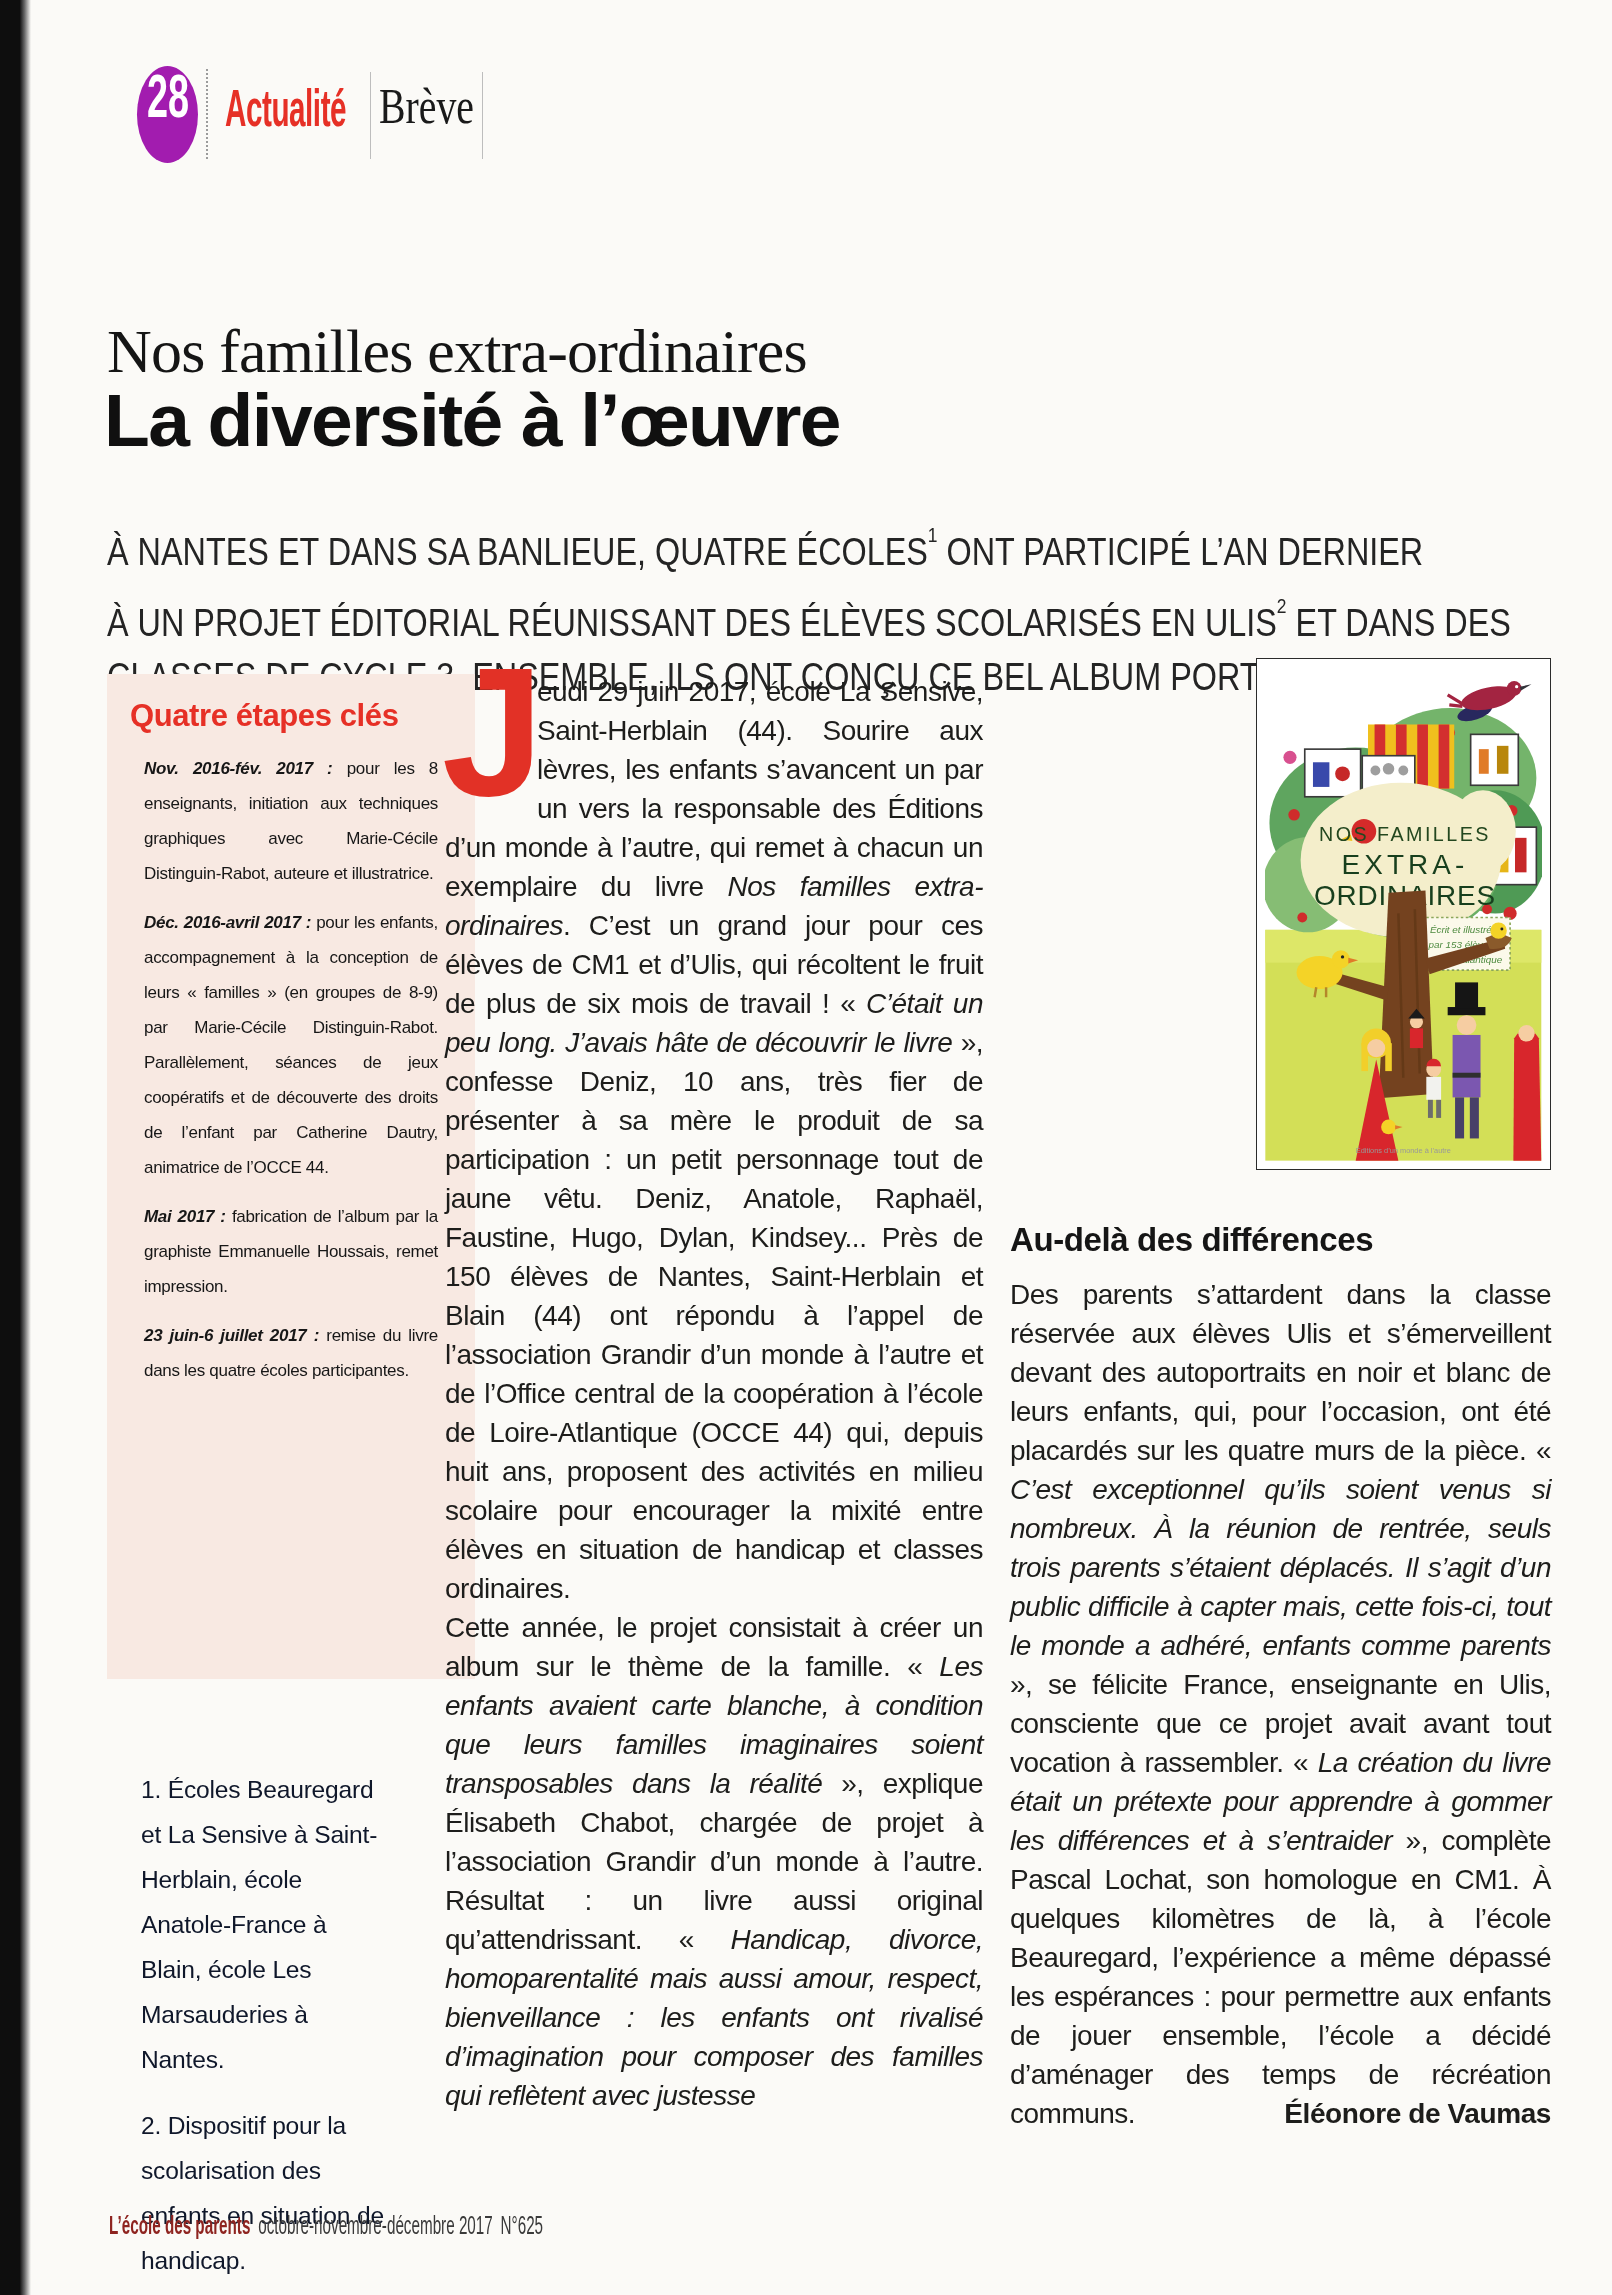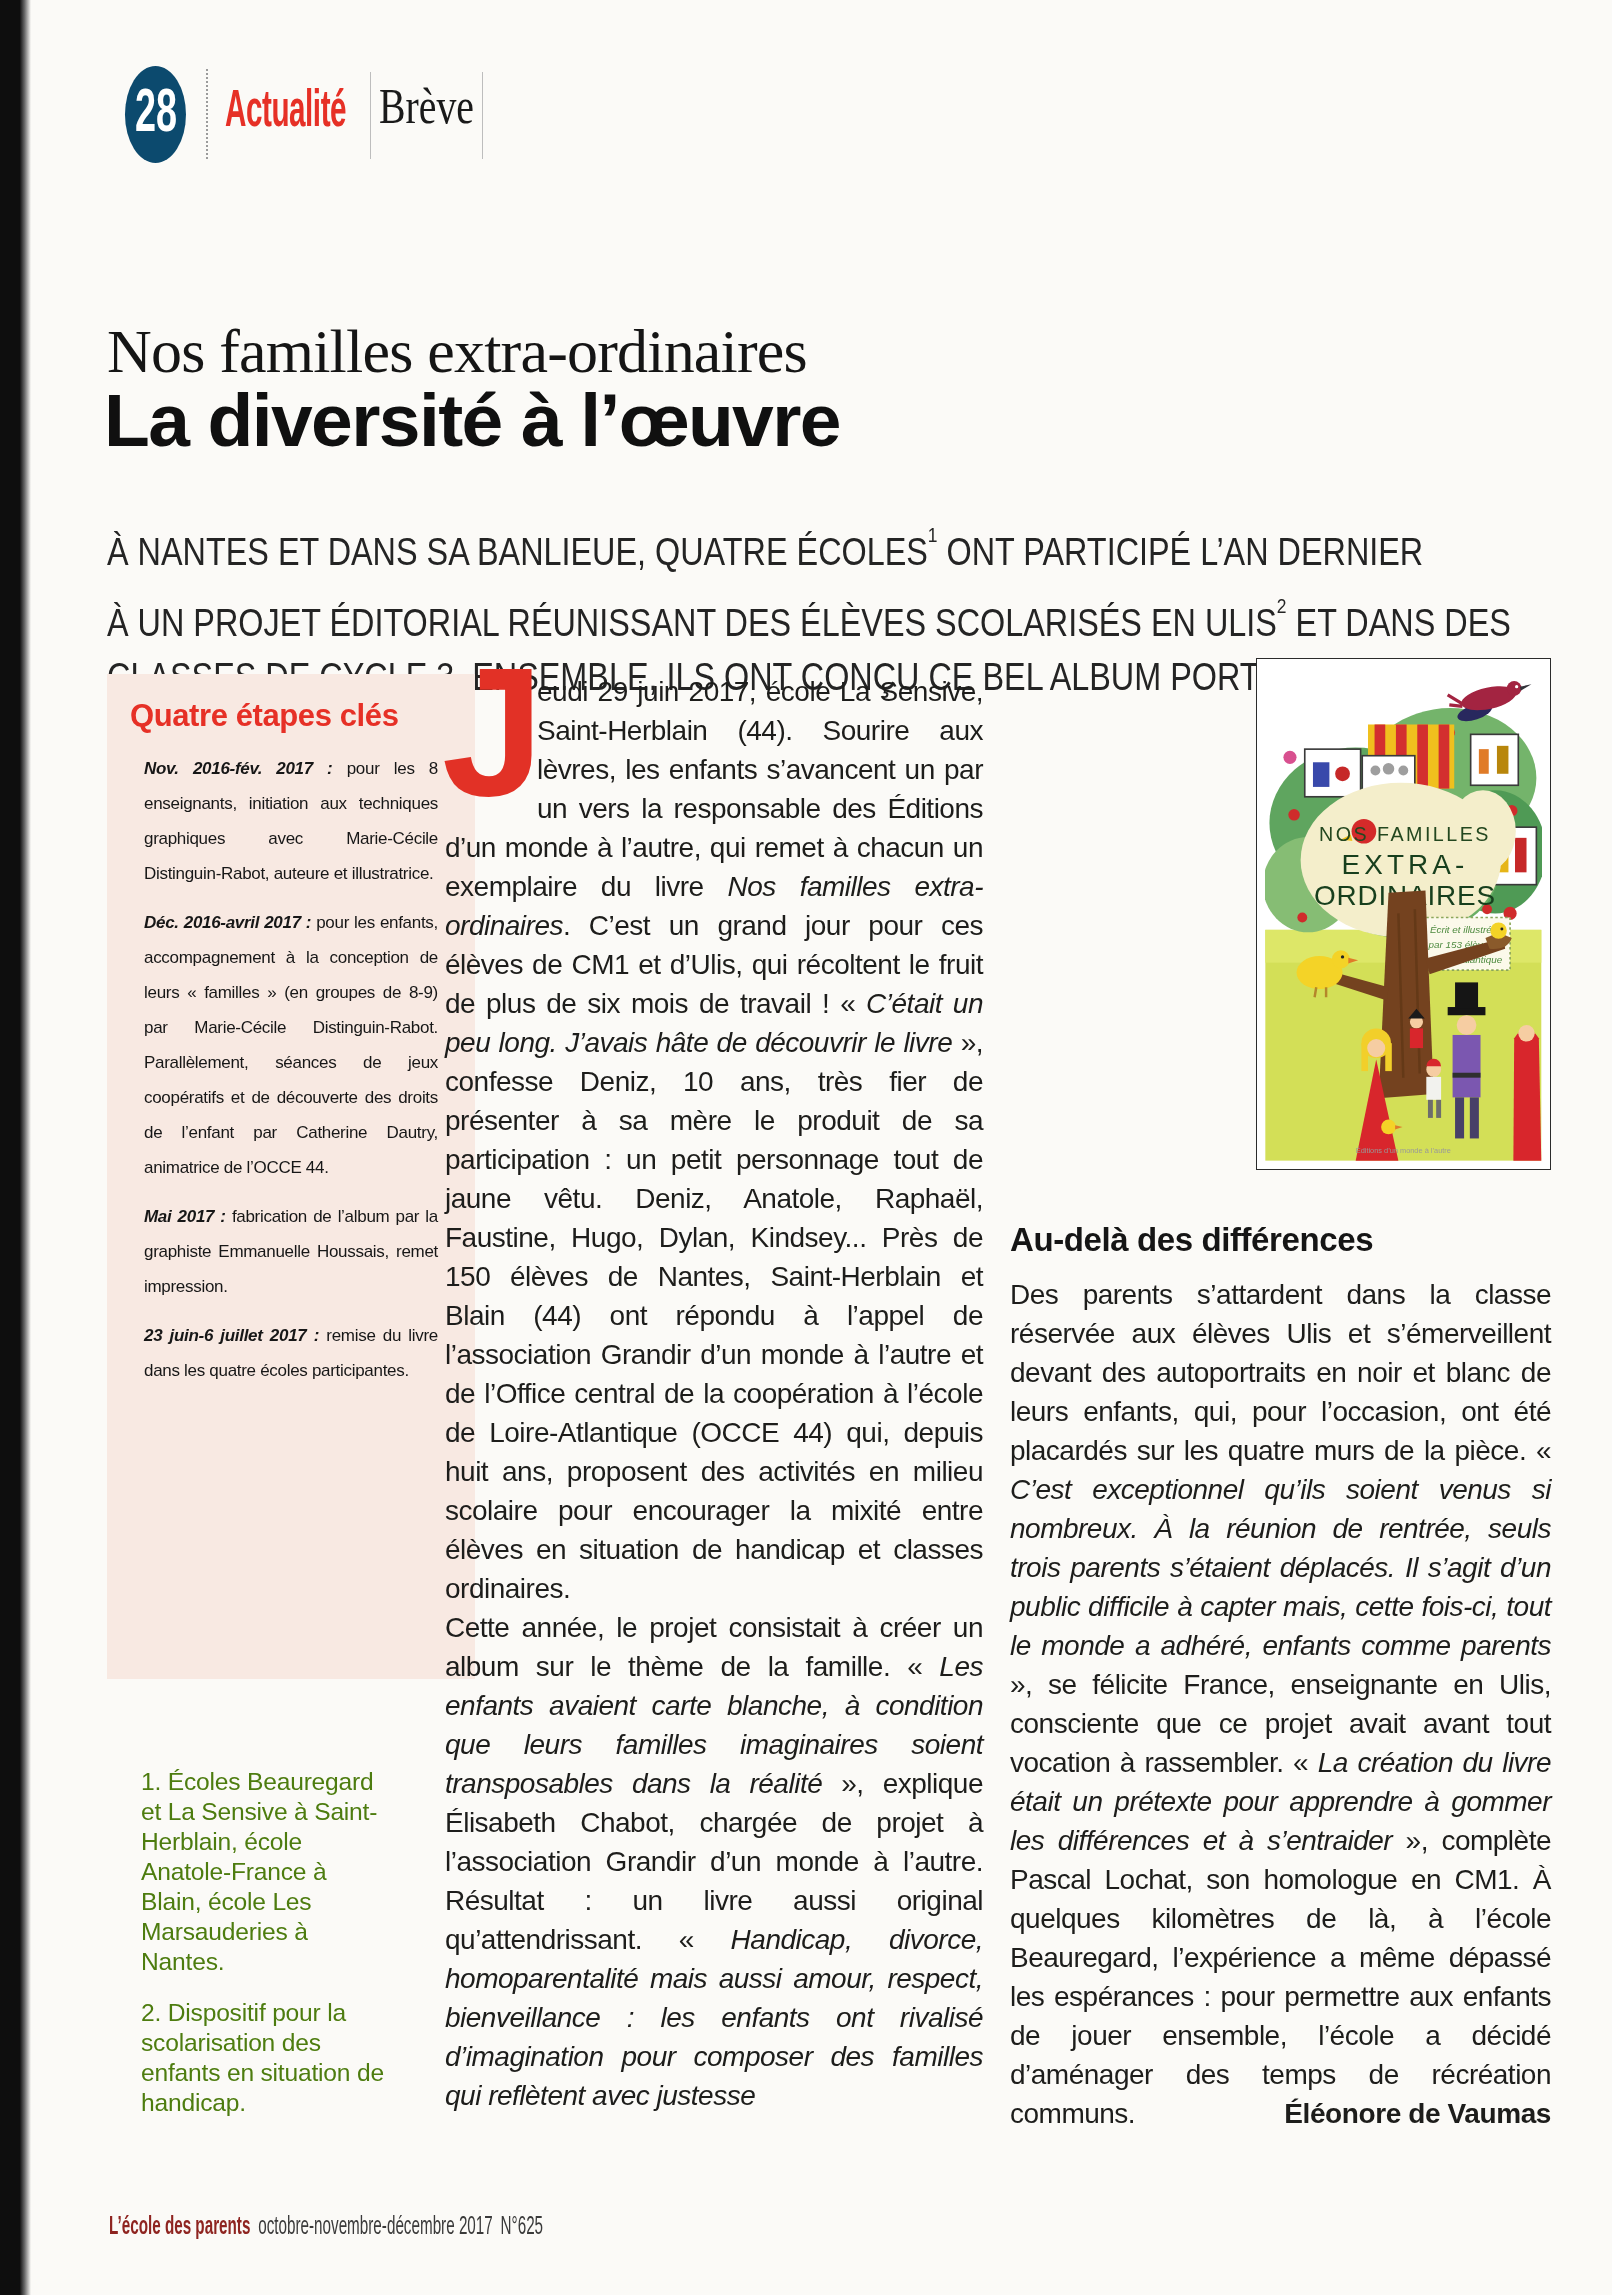--- a/index.html
+++ b/index.html
@@ -3,22 +3,22 @@
 <meta charset="utf-8">
 <style>
   html,body{margin:0;padding:0;background:#d9d9d9;}
   .page{position:relative;width:1613px;height:2295px;background:#fbfaf7;
         font-family:"Liberation Sans",sans-serif;color:#1d1d1b;overflow:hidden;}
   .abs{position:absolute;}
   
   .scan-edge{left:0;top:0;width:31px;height:2295px;
              background:linear-gradient(90deg,#0e0e0e 0,#0e0e0e 19.7px,#6a6a6a 24.6px,#fbfaf7 31px);}
   
-  .pagenum{left:125px;top:66px;width:61px;height:97px;background:#0c4a6e;border-radius:50%;
-           display:flex;align-items:center;justify-content:center;}
+  .pagenum{left:137px;top:66px;width:61px;height:97px;background:#a21caf;border-radius:50%;
+           display:flex;align-items:flex-start;justify-content:center;}
   .pagenum span{color:#fff;font-weight:700;font-size:61px;line-height:1;
                 transform:scaleX(.62);transform-origin:center bottom;padding-bottom:8.2px;}
   .dotsep{left:206px;top:69px;height:90px;border-left:2.5px dotted #9b9b9b;}
   .section{left:225px;top:78px;font-size:52px;font-weight:700;color:#e63026;
            transform:scaleX(.57);transform-origin:left top;white-space:nowrap;letter-spacing:-0.8px;}
   .hsep{top:72px;height:87px;border-left:1.6px solid #bdbdbd;}
   .sep2{left:370px;} .sep3{left:482px;}
   .rubric{left:379px;top:77px;font-family:"Liberation Serif",serif;font-size:51px;color:#1a1a1a;
           transform:scaleX(.78);transform-origin:left top;white-space:nowrap;}
   
@@ -31,21 +31,21 @@
           transform:scaleX(.83);transform-origin:left top;}
   .sf sup{font-size:21px;vertical-align:23px;}
   
   .keysteps{left:107px;top:674px;width:368px;height:1005px;background:#f8e9e2;box-sizing:border-box;
             padding:24.6px 23px 16.4px 23px;}
   .keysteps h3{margin:0 0 18px 0;font-size:31px;line-height:1.1;color:#e63026;letter-spacing:-0.4px;}
   .keysteps p{margin:14px;font-size:17px;line-height:35px;letter-spacing:-0.3px;text-align:justify;color:#171717;}
   .keysteps .date{font-weight:700;font-style:italic;}
   
   .footnotes{left:141px;top:1767px;width:246px;}
-  .footnotes p{margin:0 0 21px 0;font-size:24.6px;line-height:30px;color:#4d7c0f;letter-spacing:-0.2px;}
+  .footnotes p{margin:0 0 21px 0;font-size:24.6px;line-height:45px;color:#0f172a;letter-spacing:-0.2px;}
   
   .bodytext p{margin:0;text-align:justify;font-size:28px;line-height:39px;letter-spacing:-0.5px;color:#1d1d1b;}
   .it{font-style:italic;}
   .col2{left:445px;top:672px;width:538px;}
   .dropcap{float:left;width:92px;height:123px;position:relative;}
   .dropcap span{position:absolute;left:-3.3px;top:-33px;font-size:184px;line-height:1;font-weight:700;color:#e23126;}
   .col3top{left:1010px;top:674px;width:223px;}
   .col3top p{font-size:27px;line-height:41px;}
   .col3top sup{font-size:16.4px;vertical-align:11.5px;}
   .subhead{left:1010px;top:1221px;font-size:33px;font-weight:700;color:#151515;letter-spacing:-0.4px;}

